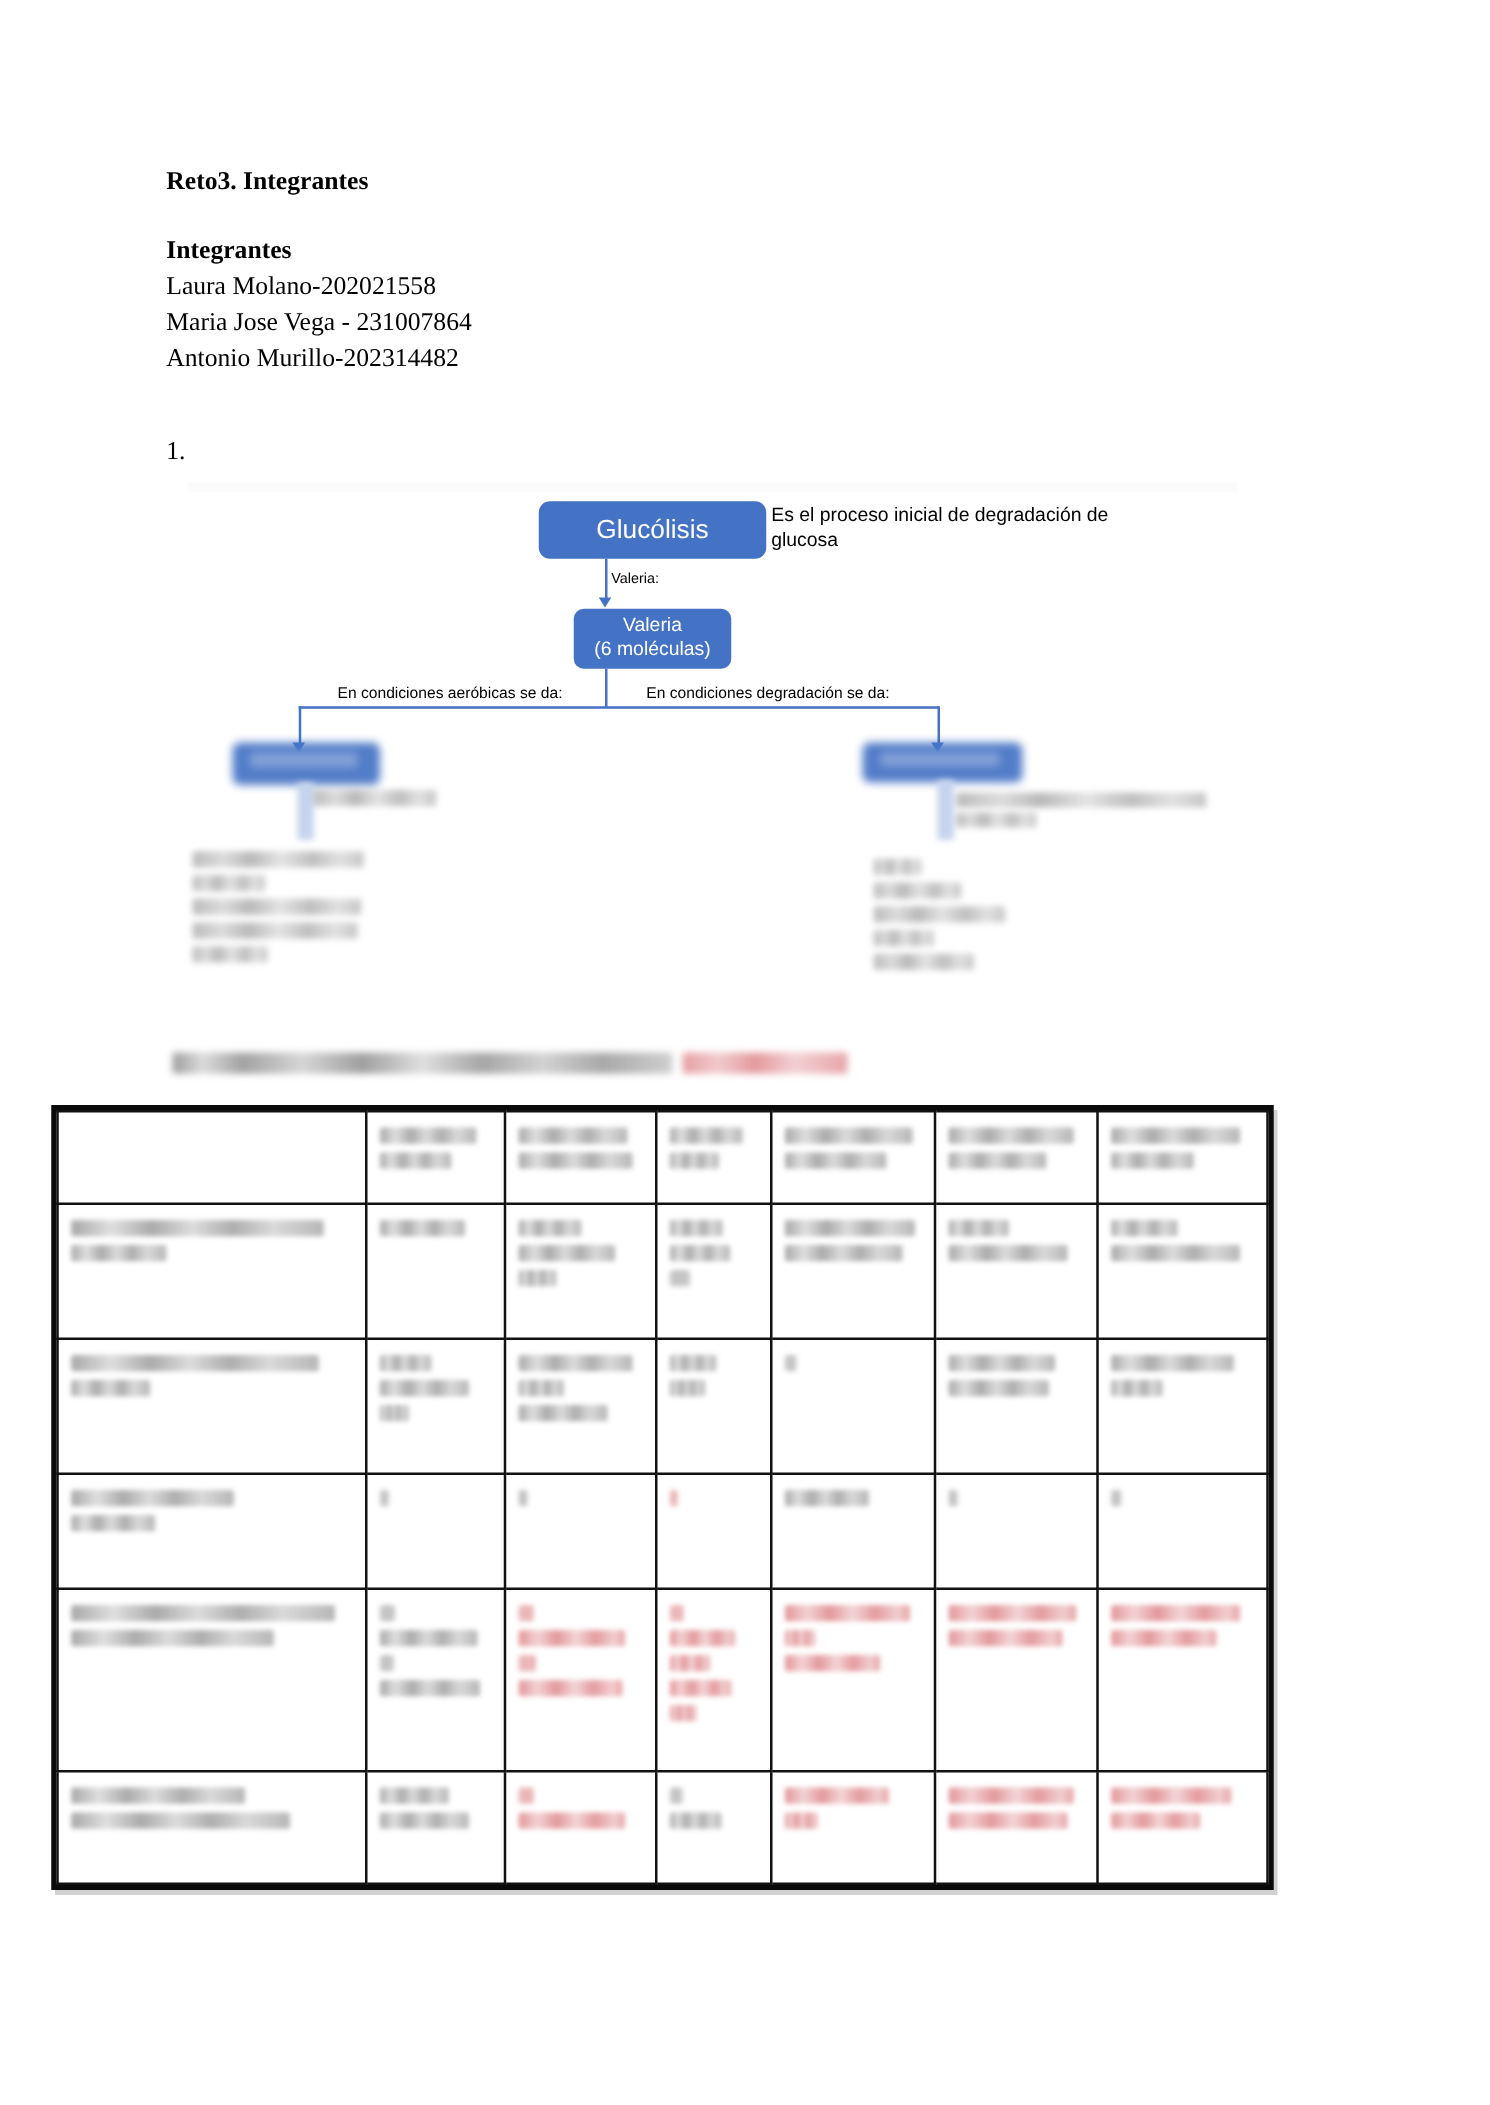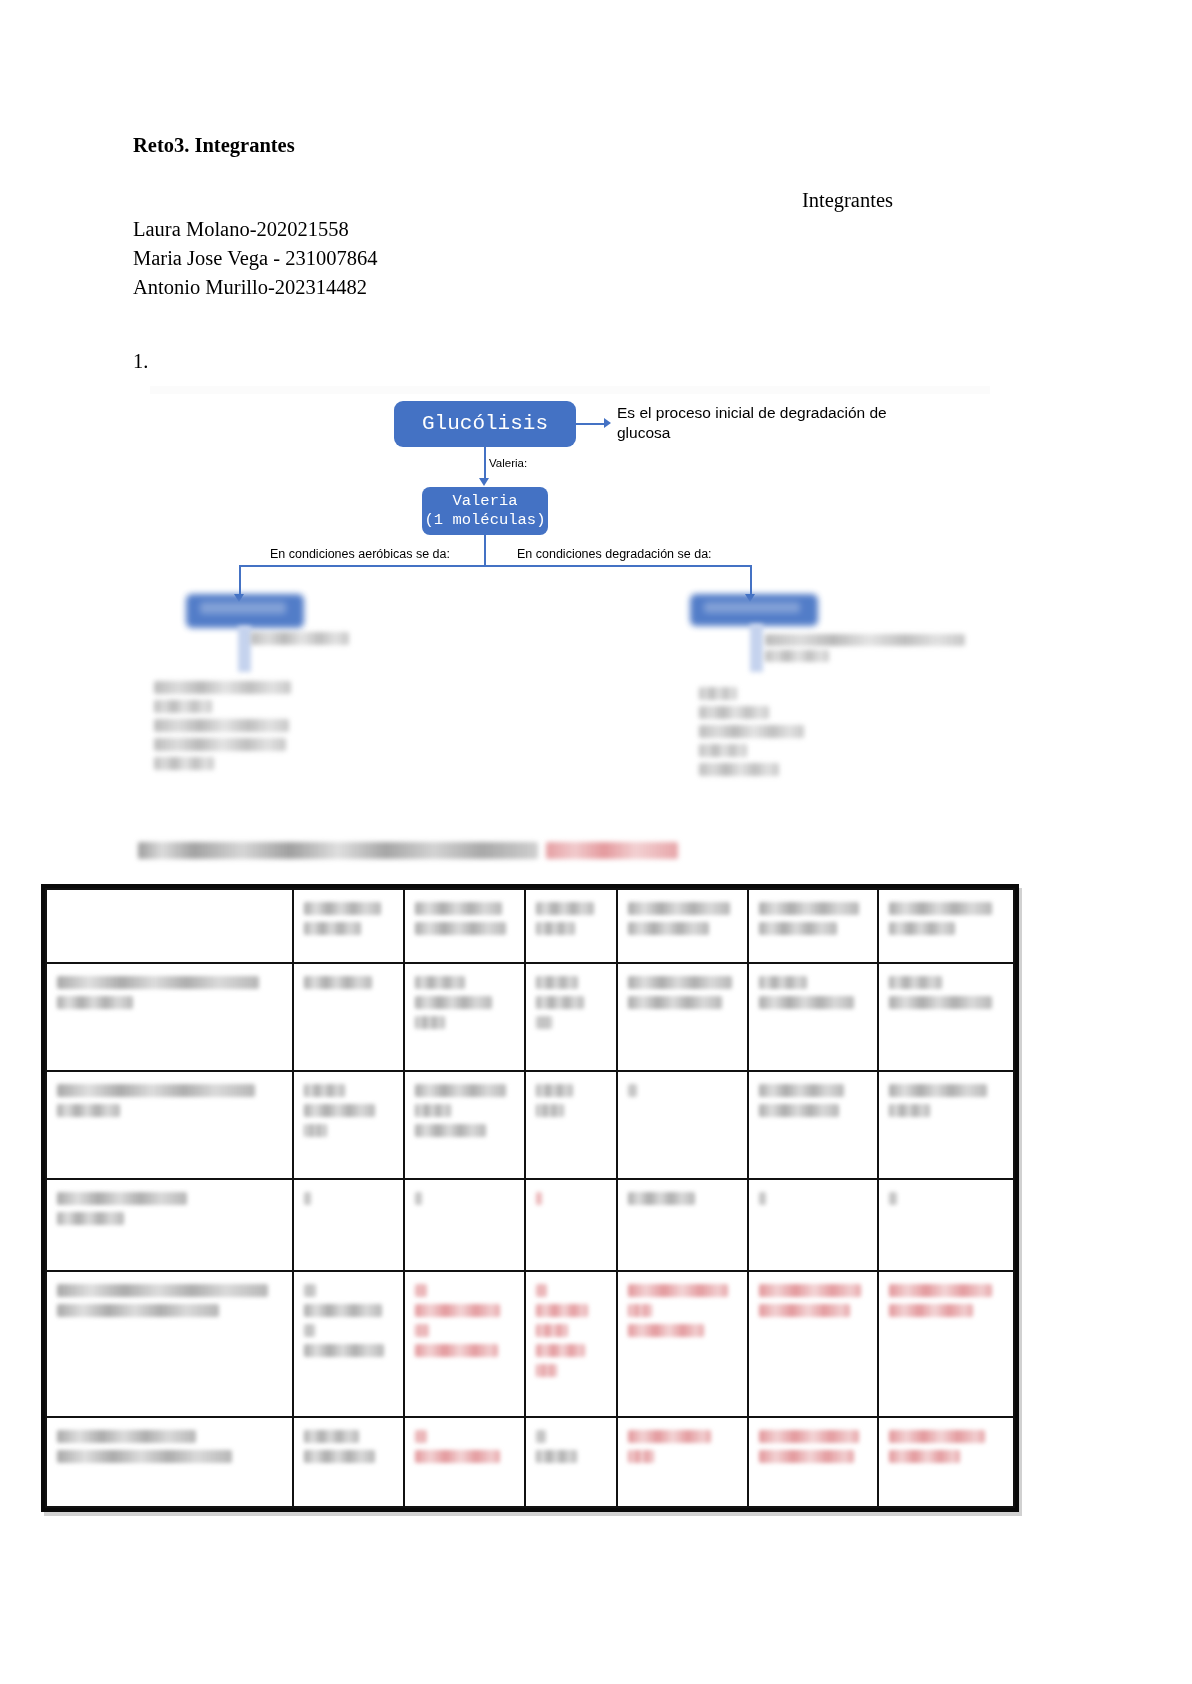--- a/index.html
+++ b/index.html
@@ -31,25 +31,24 @@
   }
   .doc-title {
     font-family: "Liberation Serif", serif;
     font-weight: bold;
     font-size: 20.5px;
     line-height: 1.35;
     margin: 0 0 26px 0;
   }
   .members-label {
     font-family: "Liberation Serif", serif;
-    font-weight: normal;
+    font-weight: bold;
     font-size: 20.5px;
     line-height: 1.42;
     margin: 0;
-    text-align: right;
   }
   .member-line {
     font-family: "Liberation Serif", serif;
     font-size: 20.5px;
     line-height: 1.42;
     margin: 0;
     white-space: pre;
   }
   .q-number {
     position: absolute;
@@ -73,28 +72,29 @@
     top: 0px;
     width: 840px;
     height: 8px;
     background: #fbfbfb;
   }
   .node {
     position: absolute;
     background: #4472c4;
     color: #ffffff;
     border-radius: 9px;
-    font-family: Liberation Mono, monospace;
+    font-family: Liberation Sans, sans-serif;
     display: flex;
     flex-direction: column;
     align-items: center;
     justify-content: center;
     text-align: center;
     line-height: 1.22;
     box-sizing: border-box;
+    margin-left: 37px;
   }
   .node-glucolisis {
     left: 394px;
     top: 401px;
     width: 182px;
     height: 46px;
     font-size: 21px;
   }
   .node-piruvato {
     left: 422px;
@@ -326,21 +326,21 @@
   <div class="c-right-head"></div>
 
   <div class="side-note">Es el proceso inicial de degradación de glucosa</div>
 
   <div class="conn c-down1"></div>
   <div class="c-down1-head"></div>
   <div class="edge-label lbl-produce">Valeria:</div>
 
   <div class="node node-piruvato">
     <span>Valeria</span>
-    <span class="node-line2">(1 moléculas)</span>
+    <span class="node-line2">(6 moléculas)</span>
   </div>
 
   <div class="conn c-down2"></div>
   <div class="conn c-bus"></div>
   <div class="conn c-branch-l"></div>
   <div class="conn c-branch-r"></div>
   <div class="c-branch-l-head"></div>
   <div class="c-branch-r-head"></div>
 
   <div class="edge-label lbl-aerobic">En condiciones aeróbicas se da:</div>

